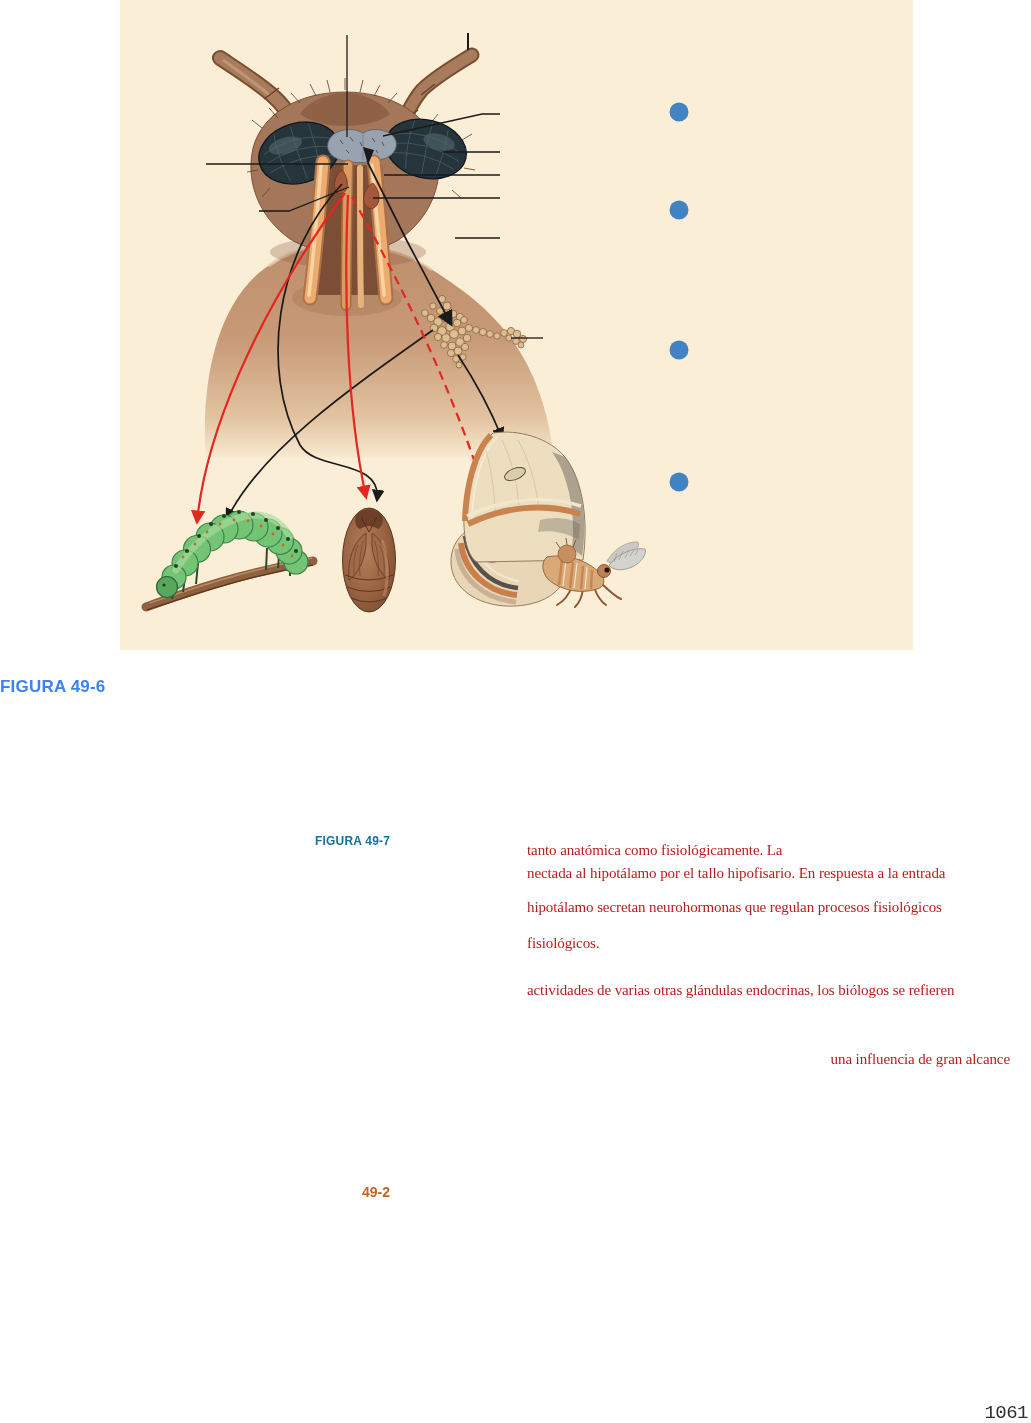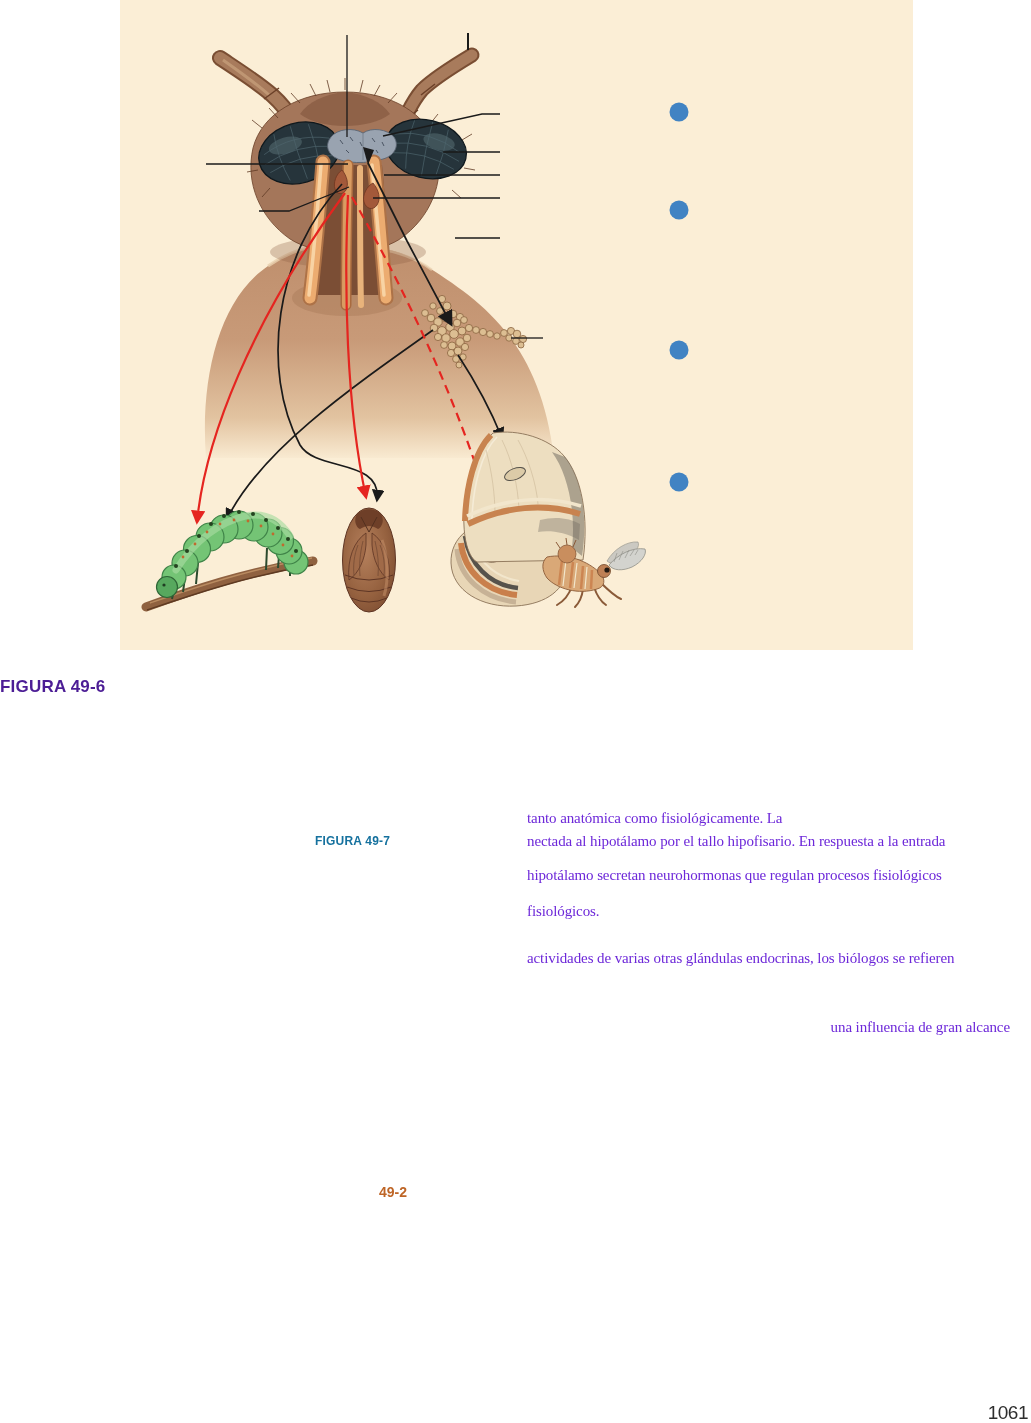--- a/index.html
+++ b/index.html
@@ -14,35 +14,36 @@
   }
   .figure-panel svg{display:block;width:793px;height:650px;}
   .cap{
     position:absolute;font-family:"Liberation Sans",sans-serif;
     font-weight:bold;color:#15719E;white-space:nowrap;letter-spacing:.2px;
   }
   .cap-main{left:0;top:677px;font-size:17px;}
   .cap-next{left:315px;top:834px;font-size:12px;}
   .bl{
     position:absolute;font-family:"Liberation Serif",serif;
-    font-size:15px;color:#6d28d9;letter-spacing:-0.1px;white-space:nowrap;
+    font-size:15px;color:#b91c1c;letter-spacing:-0.1px;white-space:nowrap;margin-top:32px;
   }
   .bl1{left:527px;top:810px;}
   .bl2{left:527px;top:833px;}
   .bl3{left:527px;top:867px;}
   .bl4{left:527px;top:903px;}
   .bl5{left:527px;top:950px;text-align:right;}
   .bl6{right:21px;top:1019px;}
   .section-ref{
     position:absolute;left:362px;top:1184px;font-size:14px;font-weight:bold;
-    color:#BE6526;white-space:nowrap;margin-left:17px;
+    color:#BE6526;white-space:nowrap;
   }
   .page-number{
     position:absolute;right:3px;top:1402px;font-size:19px;color:#2E2E2E;
     letter-spacing:-0.5px;
+    font-family:Liberation Mono, monospace;
   }
 </style>
 </head>
 <body>
 
 <div class="figure-panel" style="background: rgb(251, 238, 214);">
 <svg viewBox="0 0 793 650" xmlns="http://www.w3.org/2000/svg">
   <defs>
     <marker id="ab" viewBox="0 0 10 10" refX="8" refY="5" markerWidth="7.5" markerHeight="7.5" orient="auto">
       <path d="M0,0 L10,5 L0,10 Z" fill="#1A1A1A"></path>
@@ -310,21 +311,21 @@
 
   <g>
     <circle cx="559" cy="112" r="9.5" fill="#4183C3"></circle>
     <circle cx="559" cy="210" r="9.5" fill="#4183C3"></circle>
     <circle cx="559" cy="350" r="9.5" fill="#4183C3"></circle>
     <circle cx="559" cy="482" r="9.5" fill="#4183C3"></circle>
   </g>
 </svg>
 </div>
 
-<div class="cap cap-main" style="color: #4c1d95;">FIGURA 49-6</div>
+<div class="cap cap-main" style="color: #3b82f6;">FIGURA 49-6</div>
 <div class="cap cap-next" style="color: rgb(21, 113, 158);">FIGURA 49-7</div>
 
 <div class="bl bl1">tanto anatómica como fisiológicamente. La</div>
 <div class="bl bl2">nectada al hipotálamo por el tallo hipofisario. En respuesta a la entrada</div>
 <div class="bl bl3">hipotálamo secretan neurohormonas que regulan procesos fisiológicos</div>
 <div class="bl bl4">fisiológicos.</div>
 <div class="bl bl5">actividades de varias otras glándulas endocrinas, los biólogos se refieren</div>
 <div class="bl bl6">una influencia de gran alcance</div>
 
 <div class="section-ref" style="color: rgb(190, 101, 38);">49-2</div>

